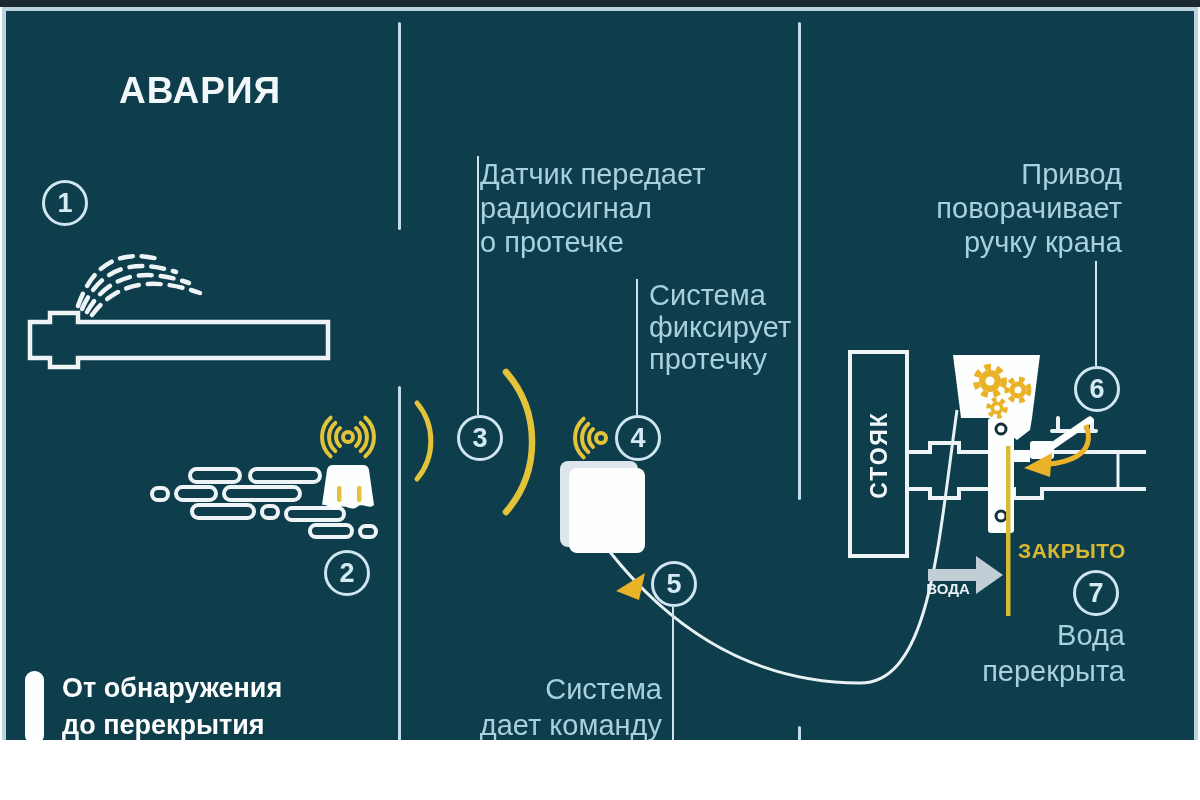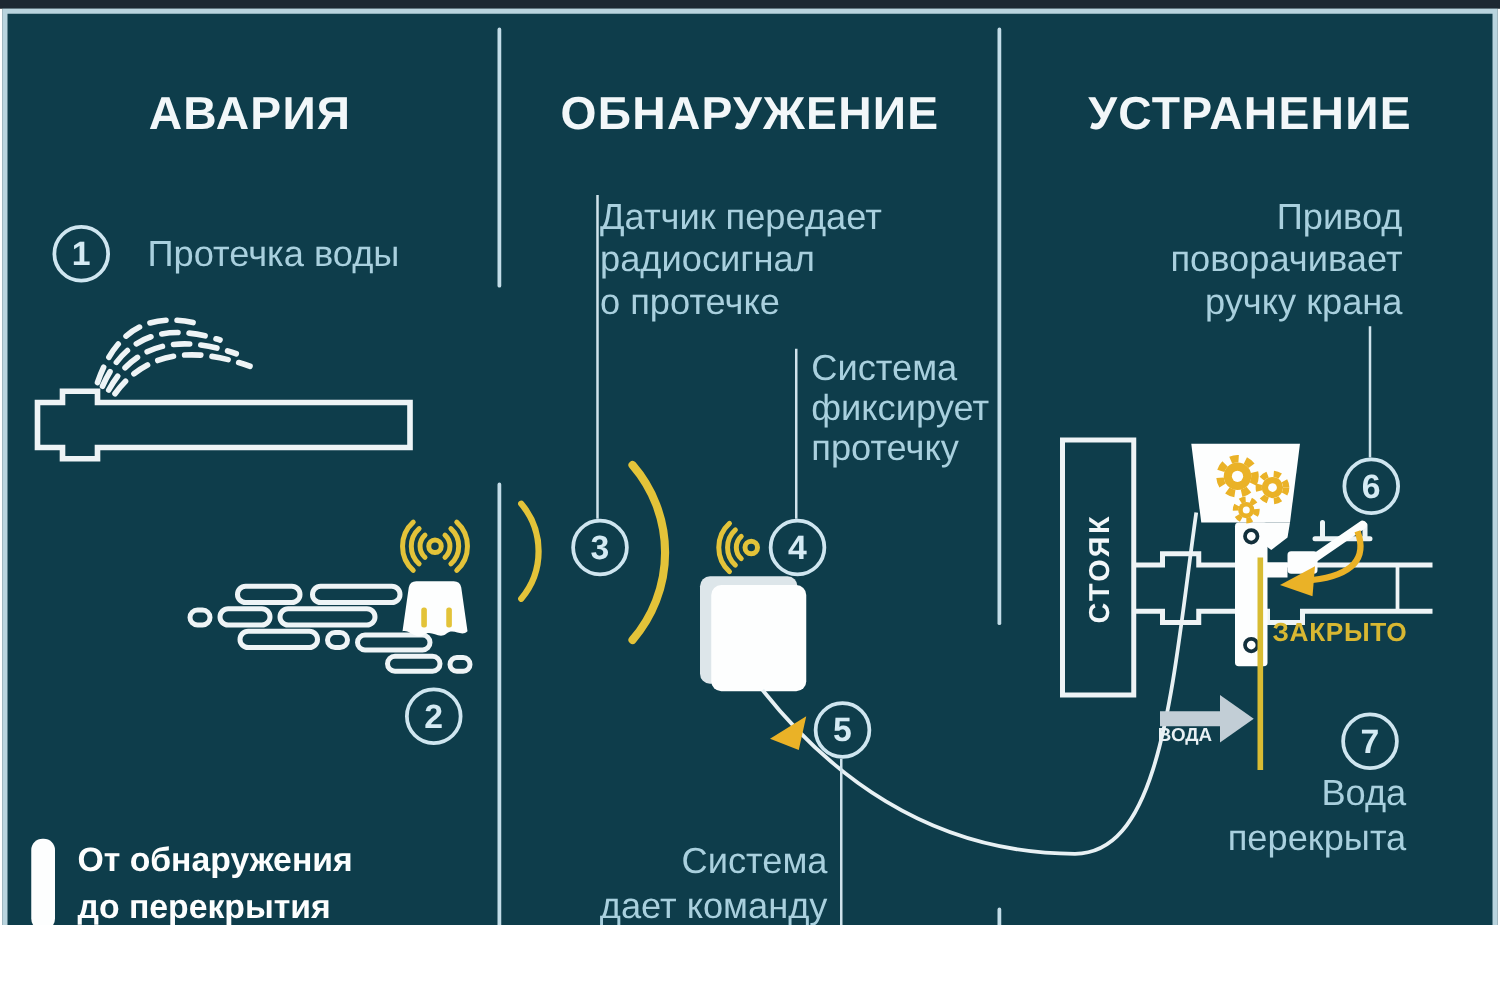--- a/index.html
+++ b/index.html
@@ -11,21 +11,21 @@
   .abs{position:absolute;}
   .hdr{font-weight:700;font-size:37px;color:#f2f7f9;text-align:center;letter-spacing:1px;}
   .stp{font-weight:400;font-size:29px;line-height:35px;color:#a9d0de;white-space:pre-line;}
   .right{text-align:right;}
   .note{font-weight:700;font-size:27px;line-height:37px;color:#fdfefe;white-space:pre-line;}
   .badge{width:46px;height:46px;border:3px solid #cfe6f0;border-radius:50%;
          color:#d5ebf4;font-weight:600;font-size:27px;box-sizing:border-box;
          display:flex;align-items:center;justify-content:center;background:#0e3d4b;}
   .vline{width:2px;background:#cfe3ec;}
   .divider{width:3px;background:#c3dde8;border-radius:2px;}
-  .lbl-closed{font-weight:700;font-size:21px;color:#d8b732;letter-spacing:.5px;}
+  .lbl-closed{font-weight:700;font-size:21px;color:#d8b732;letter-spacing:.5px;margin-top:44px;}
   .lbl-riser{font-weight:700;font-size:23px;color:#f2f7f9;letter-spacing:2px;text-align:center;
              transform:rotate(-90deg);transform-origin:center center;}
   .lbl-water{font-weight:700;font-size:15px;color:#e9f1f4;text-align:center;}
   svg{position:absolute;left:0;top:0;}
 </style>
 </head>
 <body>
 
 <div class="canvas">
   <div class="frame-top"></div>
@@ -145,32 +145,29 @@
       <rect x="27" y="753" width="16" height="16" rx="3"></rect>
     </g>
   </svg>
 
   <div class="abs vline" style="left:477px;top:156px;height:259px;"></div>
   <div class="abs vline" style="left:636px;top:279px;height:136px;"></div>
   <div class="abs vline" style="left:672px;top:607px;height:156px;"></div>
   <div class="abs vline" style="left:1095px;top:261px;height:105px;"></div>
 
   <div class="abs hdr" style="left:55px;top:70px;width:290px;">АВАРИЯ</div>
-  <div class="abs hdr" style="left:440px;top:70px;width:320px;">ОБНАРУЖЕНИЕ</div>
-  <div class="abs hdr" style="left:840px;top:70px;width:320px;">УСТРАНЕНИЕ</div>
 
   <div class="abs badge" style="left:42px;top:180px;">1</div>
   <div class="abs badge" style="left:324px;top:550px;">2</div>
   <div class="abs badge" style="left:457px;top:415px;">3</div>
   <div class="abs badge" style="left:615px;top:415px;">4</div>
   <div class="abs badge" style="left:651px;top:561px;">5</div>
   <div class="abs badge" style="left:1074px;top:366px;">6</div>
   <div class="abs badge" style="left:1073px;top:570px;">7</div>
 
-  <div class="abs stp" style="left:118px;top:187px;">Протечка воды</div>
   <div class="abs stp" style="left:480px;top:157px;line-height:34px;">Датчик передает
 радиосигнал
 о протечке</div>
   <div class="abs stp" style="left:649px;top:279px;line-height:32px;">Система
 фиксирует
 протечку</div>
   <div class="abs stp right" style="left:438px;top:671px;width:224px;line-height:36px;">Система
 дает команду
 закрыть кран</div>
   <div class="abs stp right" style="left:898px;top:157px;width:224px;line-height:34px;">Привод

